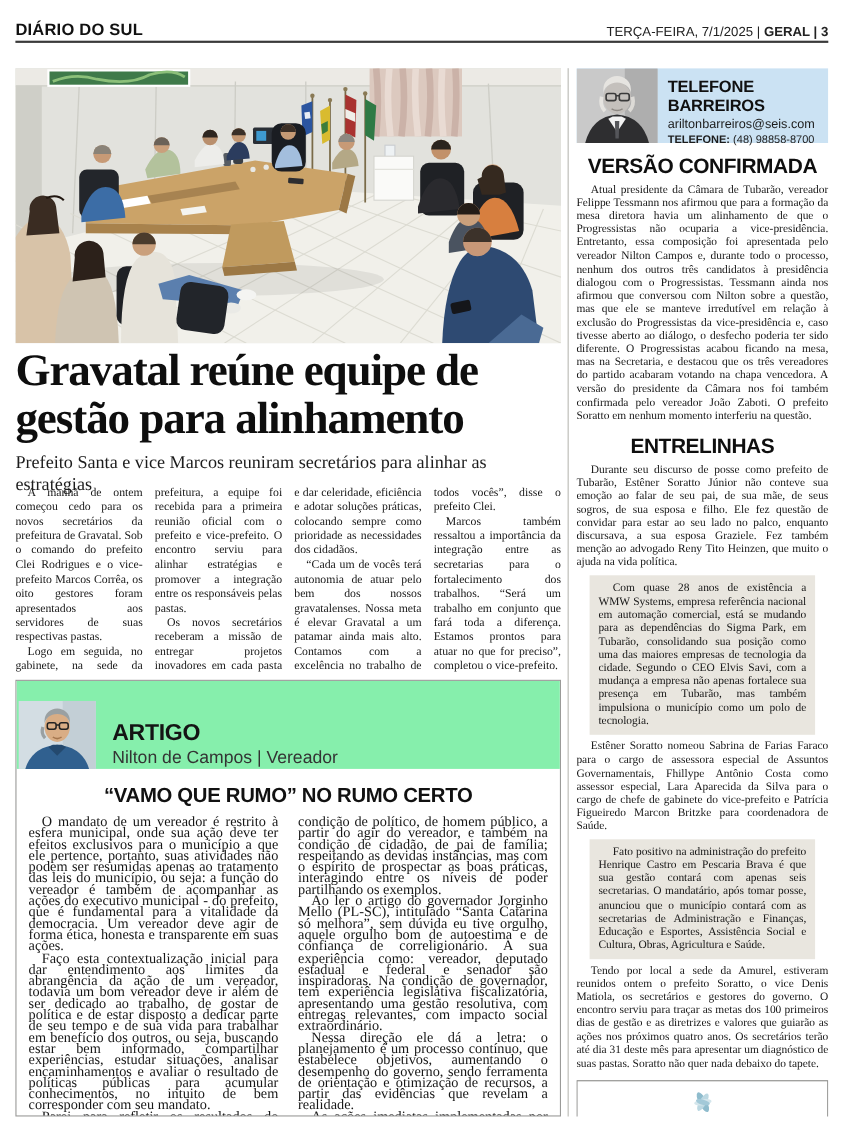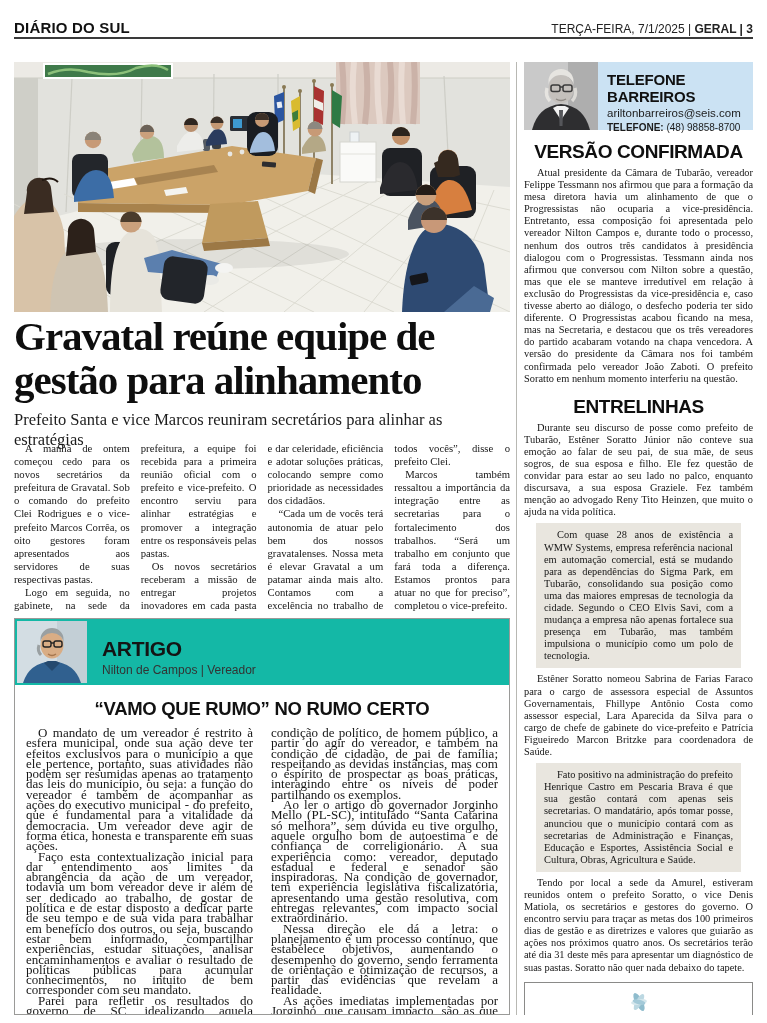--- a/index.html
+++ b/index.html
@@ -22,25 +22,25 @@
 
   
   .body-cols { left:14px; top:442px; width:496px; height:172px; column-count:4; column-gap:11px; overflow:hidden; }
   .body-cols p { font-size:10.7px; line-height:13.1px; text-align:justify; text-indent:11px; }
 
   
   .v-rule { left:516px; top:62px; width:1px; height:953px; background:#b8b8b3; }
 
   
   .artigo { left:14px; top:618px; width:496px; height:397px; border:1px solid #9a9a98; background:#fff; overflow:hidden; }
-  .artigo-head { height:66px; background:#14b8a6; display:flex; align-items:center; }
+  .artigo-head { height:80px; background:#86efac; display:flex; align-items:flex-end; }
   .artigo-photo { width:74px; height:62px; flex:0 0 74px; overflow:hidden; }
   .artigo-headtxt { padding:9px 0 0 13px; font-family:"Liberation Sans", sans-serif; }
   .artigo-label { font-weight:bold; font-size:21px; letter-spacing:-.3px; color:#141414; }
-  .artigo-author { font-size:12px; color:#333; margin-top:2px; }
+  .artigo-author { font-size:16px; color:#333; margin-top:2px; }
   .artigo-title { text-align:center; font:bold 18.5px "Liberation Sans", sans-serif; letter-spacing:-.3px; margin:13px 8px 8px; color:#111; }
   .artigo-cols { padding:0 11px; column-count:2; column-gap:18px; height:300px; overflow:hidden; }
   .artigo-cols p { font-size:13px; line-height:10.3px; text-align:justify; text-indent:12px; }
 
   
   .sidebar { left:524px; top:62px; width:229px; height:953px; overflow:hidden; }
   .columnist { height:68px; background:#cbe2f3; display:flex; }
   .columnist-photo { width:74px; height:68px; flex:0 0 74px; overflow:hidden; }
   .columnist-info { padding:9px 2px 0 9px; font-family:"Liberation Sans", sans-serif; }
   .columnist-name { font-weight:bold; font-size:15px; letter-spacing:-.2px; color:#101010; }

